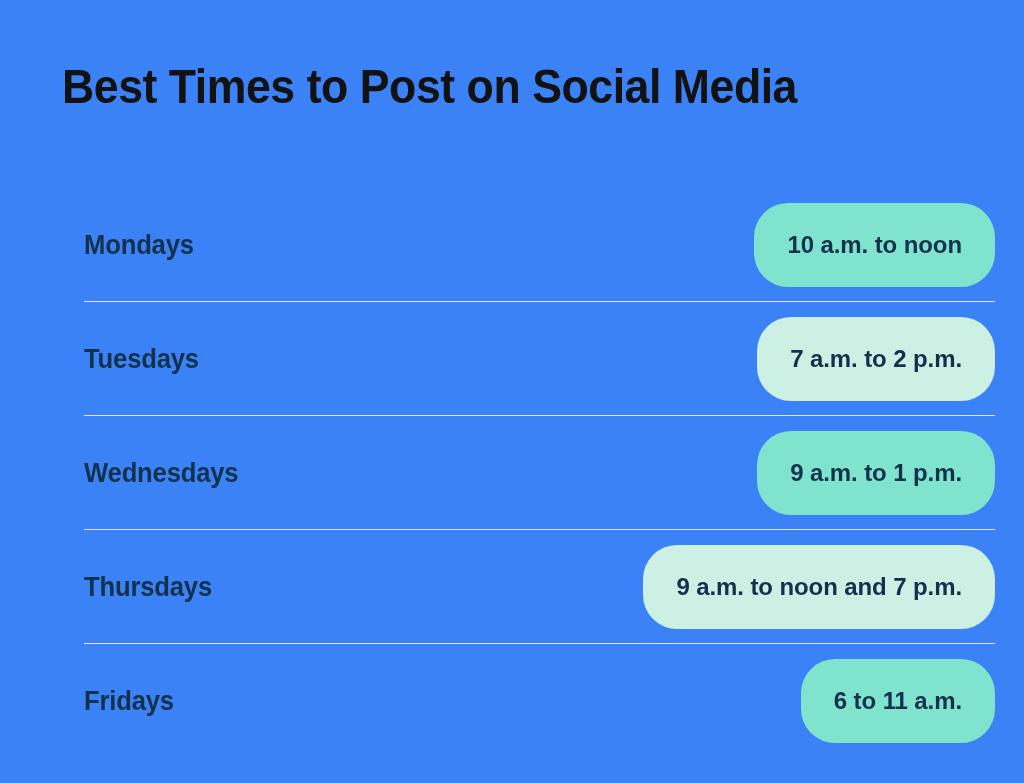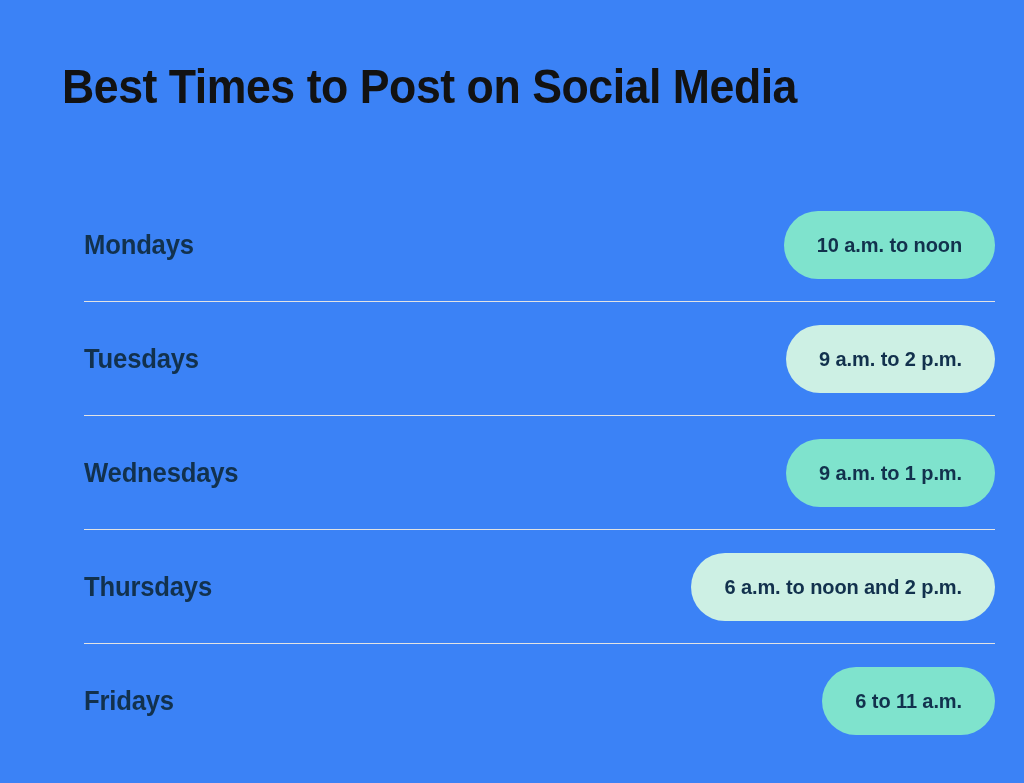--- a/index.html
+++ b/index.html
@@ -71,27 +71,27 @@
     color: #12314d;
     letter-spacing: -0.2px;
     white-space: nowrap;
     transform: scaleX(0.95);
     transform-origin: left center;
     flex: 0 0 auto;
   }
 
   .pill {
     flex: 0 0 auto;
-    height: 68px;
+    height: 84px;
     display: flex;
     align-items: center;
     justify-content: center;
     padding: 0 33px;
     border-radius: 34px;
-    font-size: 20px;
+    font-size: 24px;
     line-height: 68px;
     font-weight: 700;
     color: #12314d;
     white-space: nowrap;
     letter-spacing: -0.1px;
     box-sizing: border-box;
   }
 
   .pill.tone-strong {
     background: #7fe3cd;
@@ -110,31 +110,31 @@
 
   <div class="schedule">
 
     <div class="row has-divider">
       <span class="day-label">Mondays</span>
       <span class="pill tone-strong">10 a.m. to noon</span>
     </div>
 
     <div class="row has-divider">
       <span class="day-label">Tuesdays</span>
-      <span class="pill tone-soft">9 a.m. to 2 p.m.</span>
+      <span class="pill tone-soft">7 a.m. to 2 p.m.</span>
     </div>
 
     <div class="row has-divider">
       <span class="day-label">Wednesdays</span>
       <span class="pill tone-strong">9 a.m. to 1 p.m.</span>
     </div>
 
     <div class="row has-divider">
       <span class="day-label">Thursdays</span>
-      <span class="pill tone-soft">6 a.m. to noon and 2 p.m.</span>
+      <span class="pill tone-soft">9 a.m. to noon and 7 p.m.</span>
     </div>
 
     <div class="row">
       <span class="day-label">Fridays</span>
       <span class="pill tone-strong">6 to 11 a.m.</span>
     </div>
 
   </div>
 </div>
 

